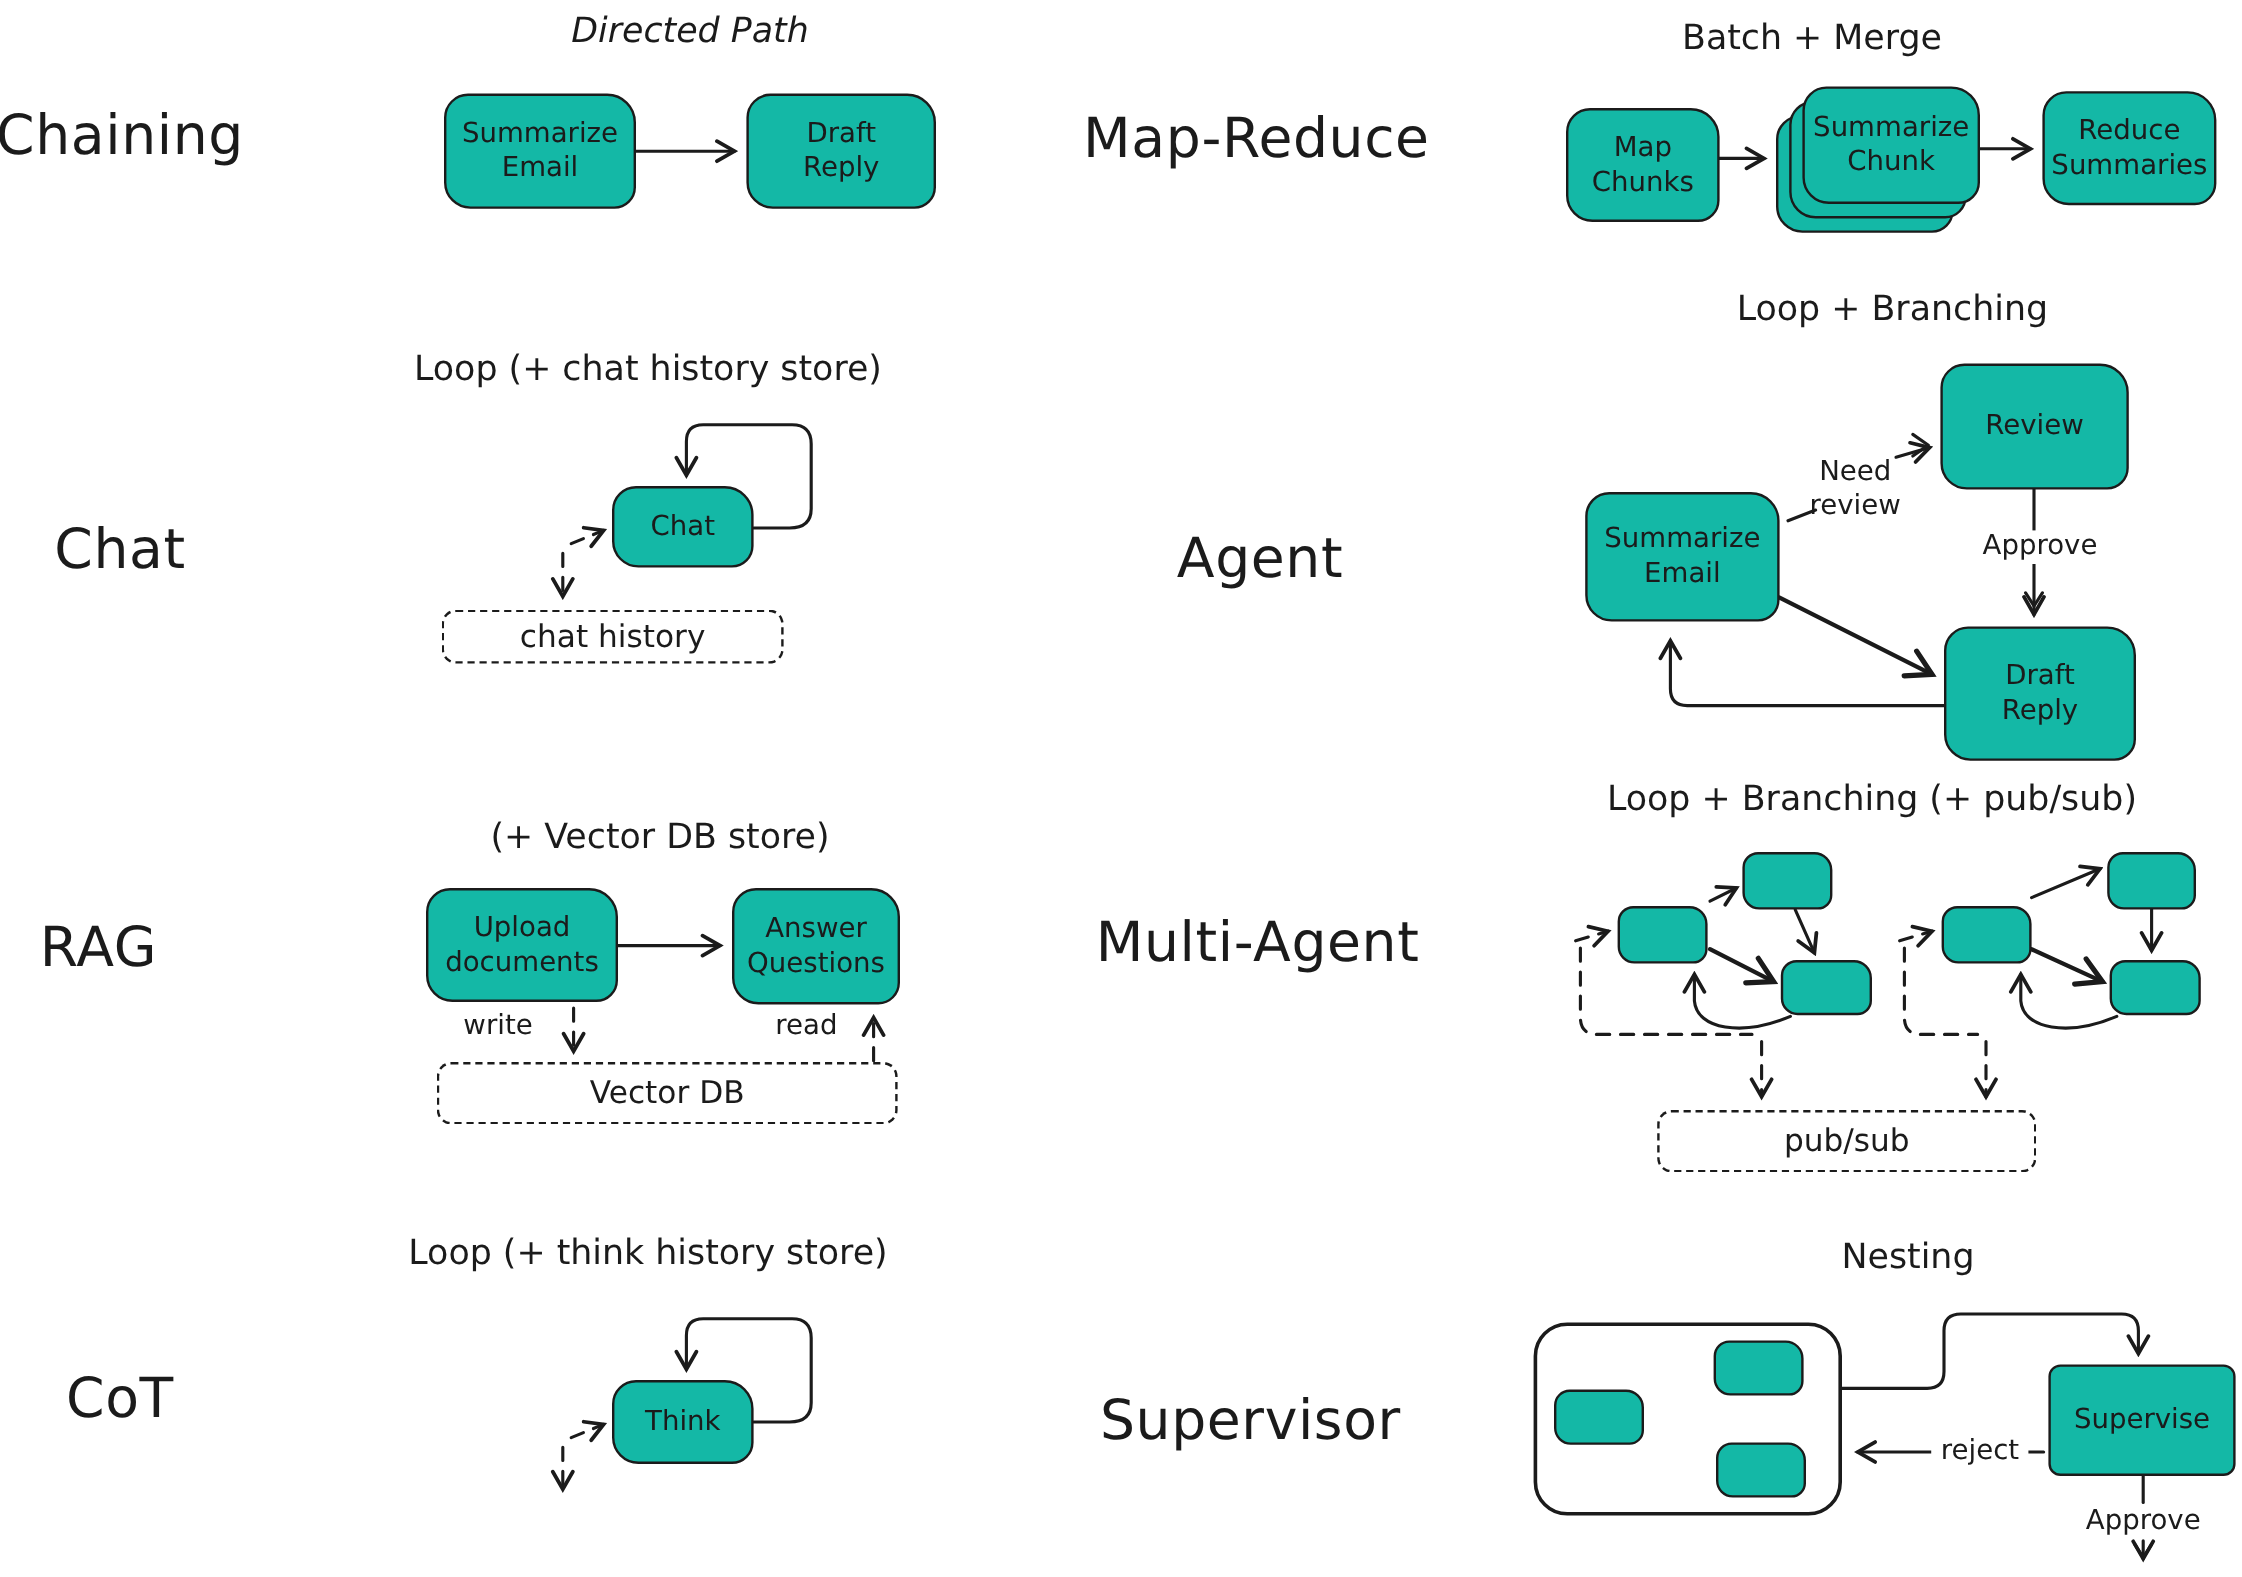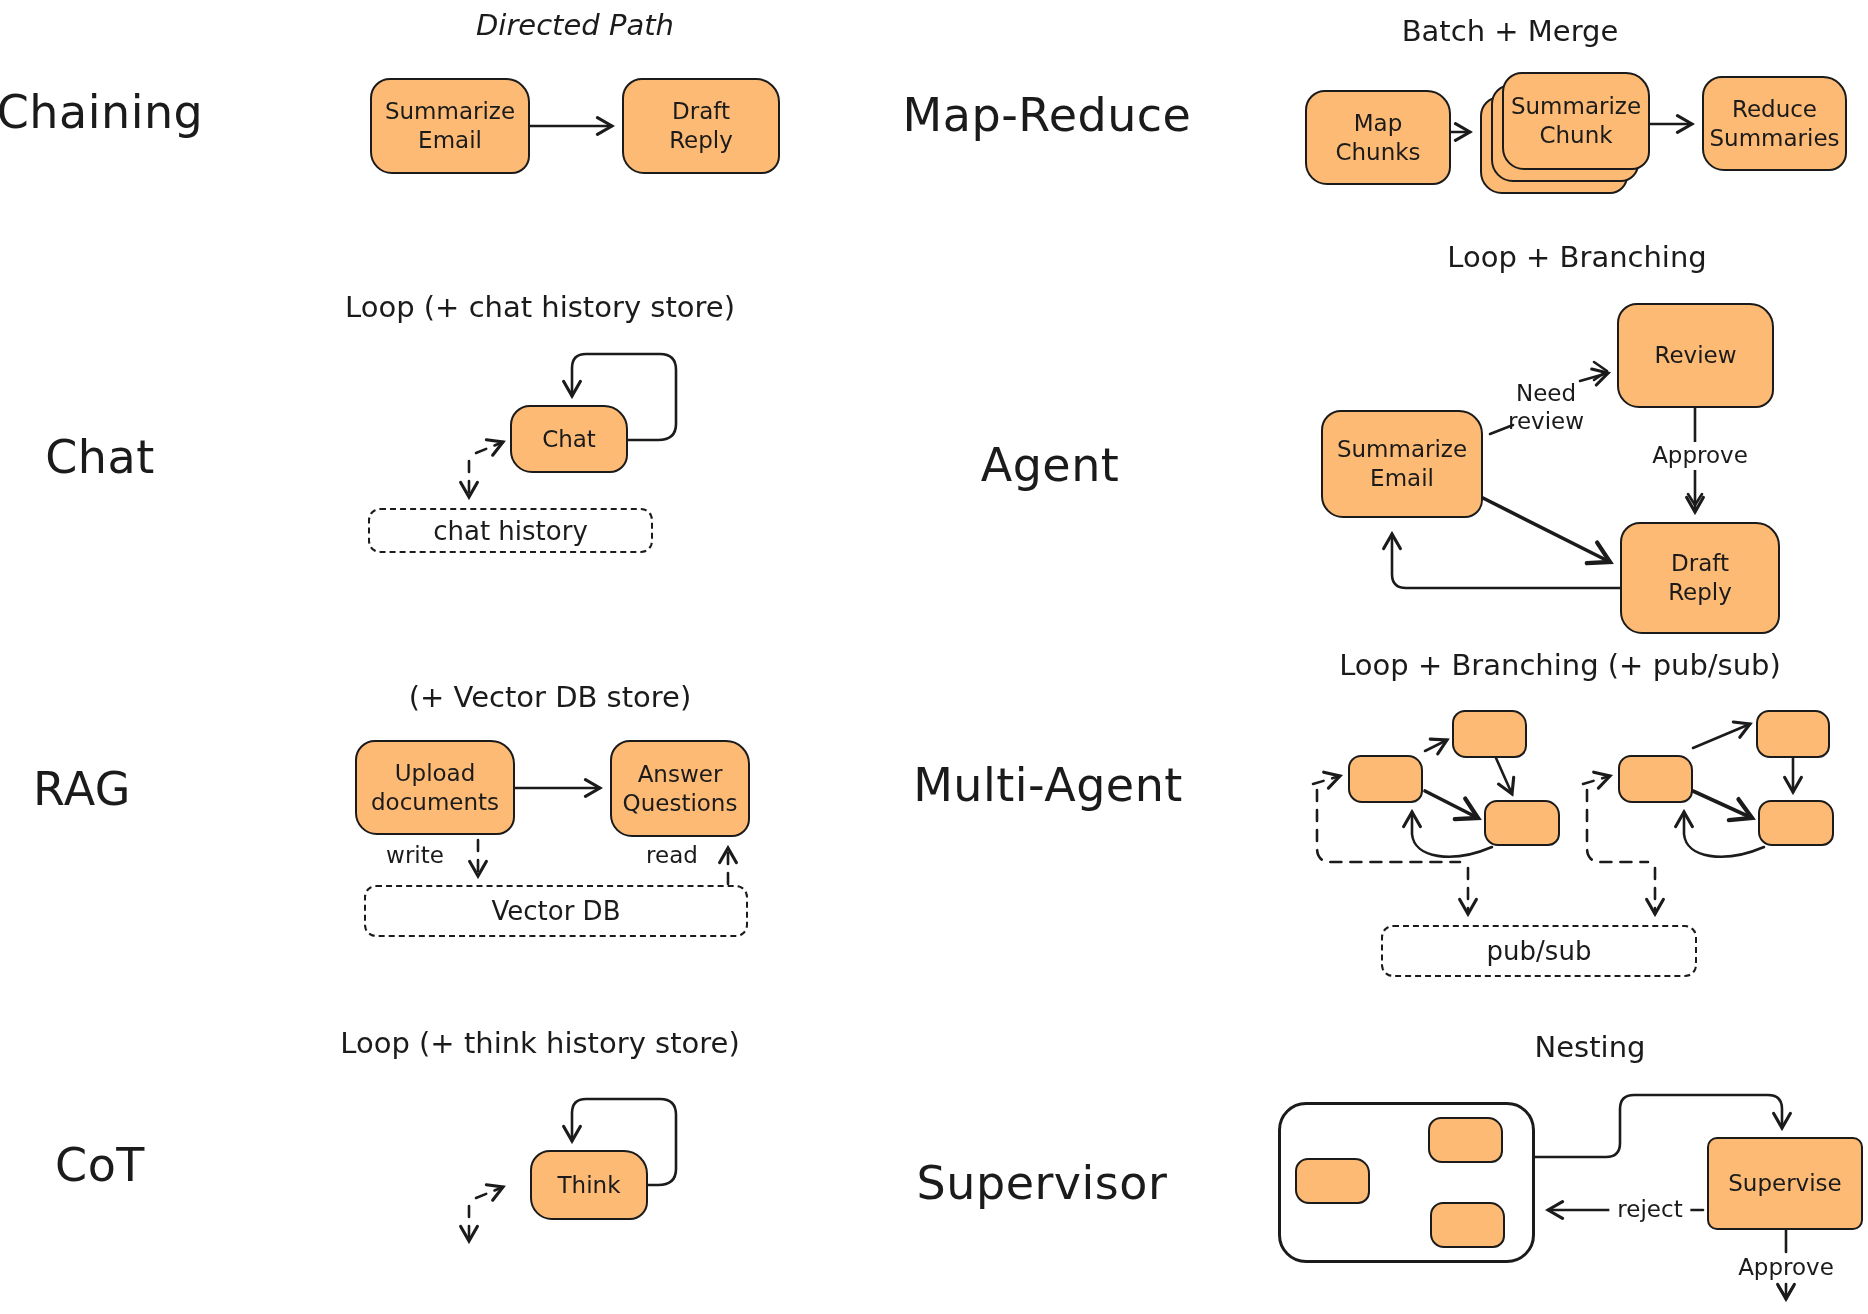--- a/index.html
+++ b/index.html
@@ -4,21 +4,21 @@
 <style>
   html,body{margin:0;padding:0;background:#fff;}
   #canvas{position:relative;width:1868px;height:1314px;background:#ffffff;overflow:hidden;
           font-family:"DejaVu Sans","Liberation Sans",sans-serif;color:#1b1b1b;}
   #wires{position:absolute;left:0;top:0;}
   .w,.wd,.wt{fill:none;stroke:#1b1b1b;stroke-width:2.6;stroke-linecap:round;stroke-linejoin:round;}
   .wd{stroke-dasharray:11 9;}
   .wt{stroke-width:3.6;}
   .lbl{position:absolute;transform:translateX(-50%);font-size:46px;letter-spacing:.5px;white-space:nowrap;}
   .ttl{position:absolute;transform:translateX(-50%);font-size:29px;white-space:nowrap;}
-  .node{position:absolute;box-sizing:border-box;border:2.6px solid #1b1b1b;background:#fdba74;
+  .node{position:absolute;box-sizing:border-box;border:2.6px solid #1b1b1b;background:#14b8a6;
         border-radius:20px 24px 18px 22px;display:flex;align-items:center;justify-content:center;
         text-align:center;font-size:23px;line-height:1.25;white-space:pre-line;}
   .small{font-size:20px;border-radius:13px 15px 12px 14px;}
   .store{position:absolute;box-sizing:border-box;border:2.6px dashed #1b1b1b;background:#fff;
          border-radius:12px;display:flex;align-items:center;justify-content:center;
          font-size:26px;white-space:nowrap;}
   .edge{position:absolute;transform:translateX(-50%);font-size:23px;text-align:center;
         line-height:1.2;white-space:pre-line;}
   .ebg{background:#fff;padding:0 8px;}
   .frame{position:absolute;box-sizing:border-box;border:3px solid #1b1b1b;border-radius:28px;background:#fff;}
@@ -89,21 +89,21 @@
 
   <div class="lbl" style="left:100px;top:85px;">Chaining</div>
   <div class="ttl" style="left:575px;top:8px;font-style:italic;">Directed Path</div>
   <div class="node" style="left:370px;top:78px;width:160px;height:96px;">Summarize
 Email</div>
   <div class="node" style="left:622px;top:78px;width:158px;height:96px;">Draft
 Reply</div>
 
   <div class="lbl" style="left:1047px;top:88px;">Map-Reduce</div>
   <div class="ttl" style="left:1510px;top:14px;">Batch + Merge</div>
-  <div class="node" style="left:1305px;top:90px;width:146px;height:95px;">Map
+  <div class="node" style="left:1305px;top:90px;width:128px;height:95px;">Map
 Chunks</div>
   <div class="node" style="left:1480px;top:96px;width:148px;height:98px;"></div>
   <div class="node" style="left:1491px;top:84px;width:148px;height:98px;"></div>
   <div class="node" style="left:1502px;top:72px;width:148px;height:98px;">Summarize
 Chunk</div>
   <div class="node" style="left:1702px;top:76px;width:145px;height:95px;">Reduce
 Summaries</div>
 
   <div class="lbl" style="left:100px;top:430px;">Chat</div>
   <div class="ttl" style="left:540px;top:290px;">Loop (+ chat history store)</div>
@@ -136,21 +136,21 @@
   <div class="node small" style="left:1348px;top:755px;width:75px;height:48px;"></div>
   <div class="node small" style="left:1452px;top:710px;width:75px;height:48px;"></div>
   <div class="node small" style="left:1484px;top:800px;width:76px;height:46px;"></div>
   <div class="node small" style="left:1618px;top:755px;width:75px;height:48px;"></div>
   <div class="node small" style="left:1756px;top:710px;width:74px;height:48px;"></div>
   <div class="node small" style="left:1758px;top:800px;width:76px;height:46px;"></div>
   <div class="store" style="left:1381px;top:925px;width:316px;height:52px;">pub/sub</div>
 
   <div class="lbl" style="left:100px;top:1138px;">CoT</div>
   <div class="ttl" style="left:540px;top:1026px;">Loop (+ think history store)</div>
-  <div class="node" style="left:510px;top:1150px;width:118px;height:70px;margin-left:20px;">Think</div>
+  <div class="node" style="left:510px;top:1150px;width:118px;height:70px;">Think</div>
 
   <div class="lbl" style="left:1042px;top:1156px;">Supervisor</div>
   <div class="ttl" style="left:1590px;top:1030px;">Nesting</div>
   <div class="frame" style="left:1278px;top:1102px;width:257px;height:161px;"></div>
   <div class="node small" style="left:1295px;top:1158px;width:75px;height:46px;"></div>
   <div class="node small" style="left:1428px;top:1117px;width:75px;height:46px;"></div>
   <div class="node small" style="left:1430px;top:1202px;width:75px;height:46px;"></div>
   <div class="node" style="left:1707px;top:1137px;width:156px;height:93px;border-radius:10px;">Supervise</div>
   <div class="edge ebg" style="left:1618px;top:1196px;margin-left:32px;">reject</div>
   <div class="edge" style="left:1786px;top:1254px;">Approve</div>

